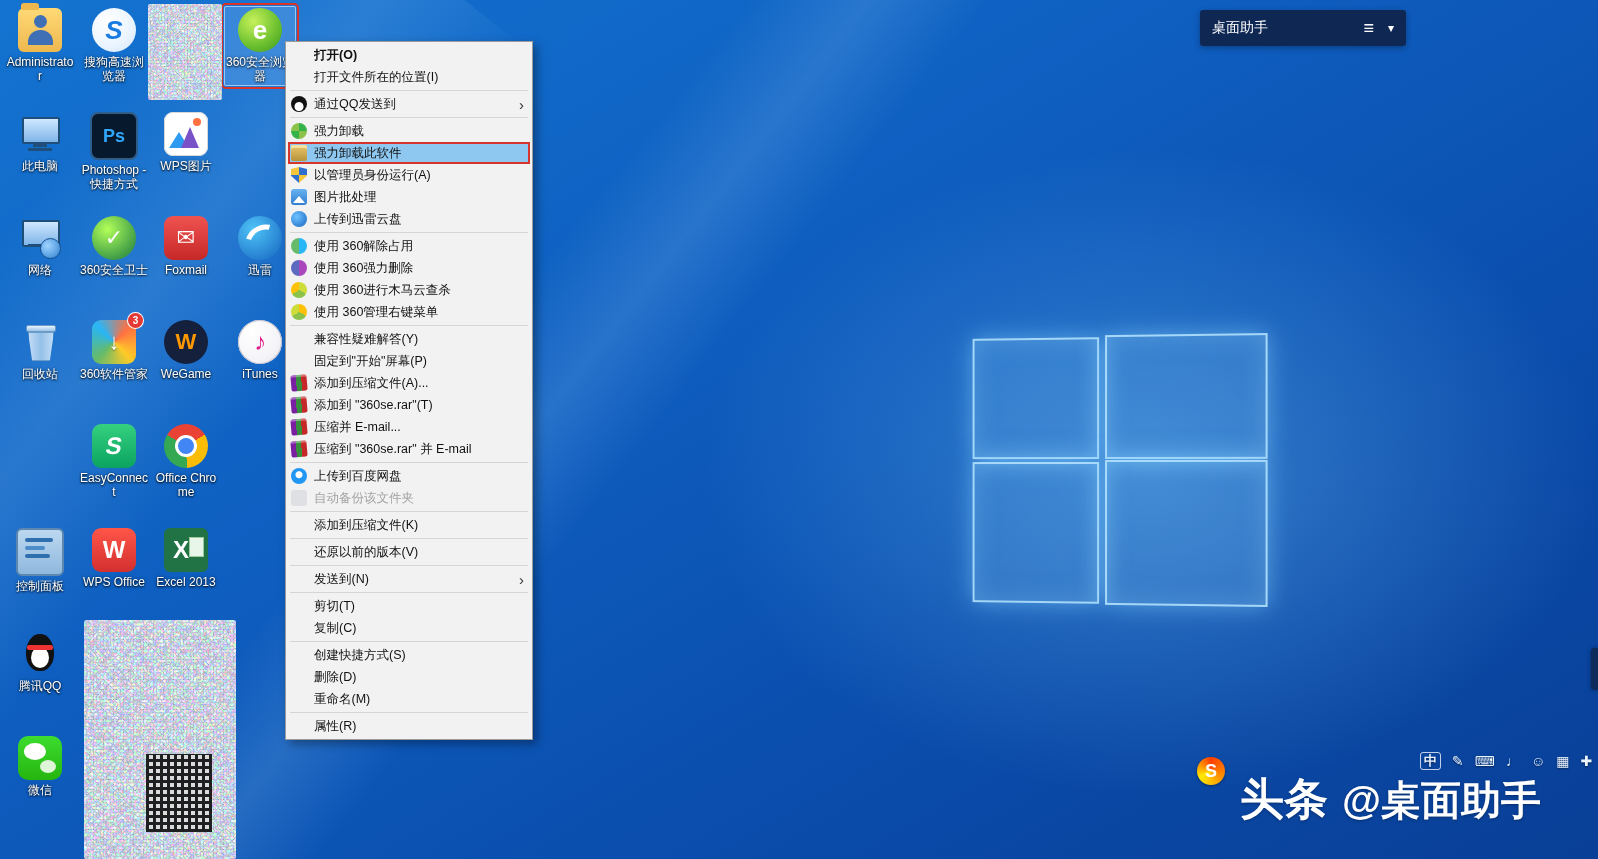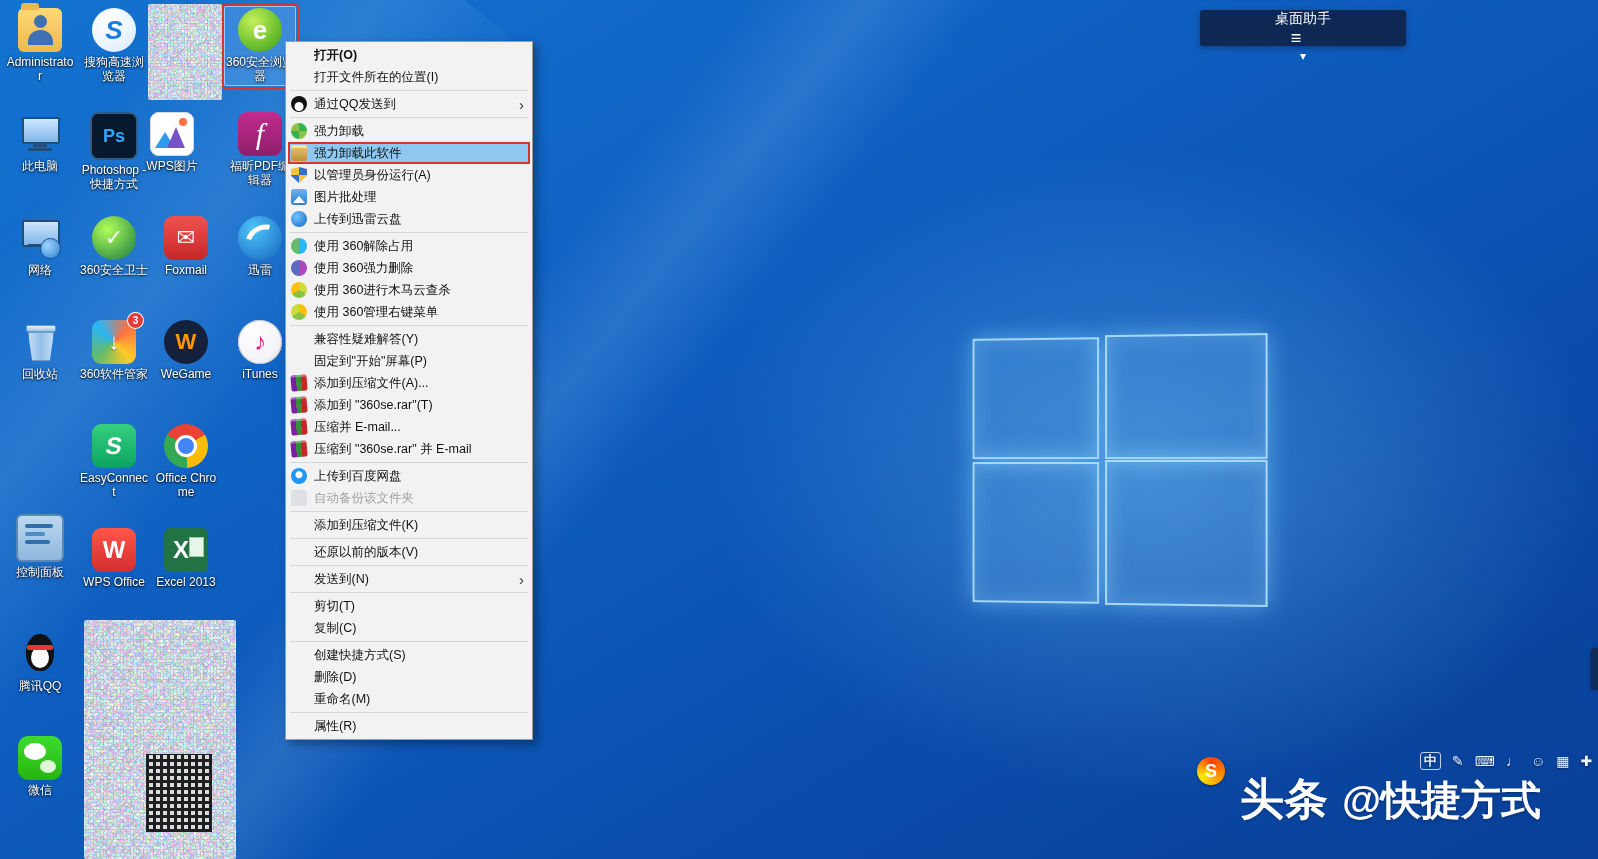--- a/index.html
+++ b/index.html
@@ -121,21 +121,21 @@
   .mi-360a{border-radius:50%;background:conic-gradient(#29b6f6 0 50%,#66bb6a 0);}
   .mi-360b{border-radius:50%;background:conic-gradient(#ab47bc 0 50%,#5c6bc0 0);}
   .mi-360c{border-radius:50%;background:conic-gradient(#cddc39 0 33%,#8bc34a 0 66%,#ffc107 0);}
   .mi-360d{border-radius:50%;background:conic-gradient(#ffc107 0 33%,#8bc34a 0 66%,#cddc39 0);}
   .mi-rar{background:linear-gradient(90deg,#7b1fa2 0 33%,#388e3c 0 66%,#c62828 0);border-radius:2px;transform:rotate(-5deg);box-shadow:inset 0 2px 0 rgba(255,255,255,.35);}
   .mi-baidu{border-radius:50%;background:radial-gradient(circle at 50% 42%,#fff 3px,#2196f3 4px);}
   .mi-backup{background:#b9cfe4;border-radius:3px;}
 
   
   .abar{position:absolute;left:1200px;top:10px;width:206px;height:36px;background:rgba(14,36,74,.92);
-    border-radius:3px;display:flex;align-items:center;padding:0 12px;color:#fff;box-shadow:0 2px 6px rgba(0,0,0,.3);box-sizing:border-box;flex-direction:column;}
+    border-radius:3px;display:flex;align-items:center;padding:0 12px;color:#fff;box-shadow:0 2px 6px rgba(0,0,0,.3);box-sizing:border-box;}
   .abar .al{flex:1;font-size:14px;}
   .abar .am{font-size:18px;margin-right:14px;cursor:pointer;}
   .abar .ac{font-size:12px;cursor:pointer;}
 
   
   .edge{position:absolute;right:0;top:648px;width:7px;height:42px;background:#0d2c5c;border-radius:4px 0 0 4px;box-shadow:0 0 4px rgba(0,0,0,.4);}
 
   
   .slogo{position:absolute;left:1197px;top:757px;width:28px;height:28px;border-radius:50%;
     background:conic-gradient(#ff3d00,#ff9100,#ffea00,#ff3d00);display:flex;align-items:center;justify-content:center;
@@ -186,21 +186,21 @@
       </div>
     <div class="cap">网络</div>
   </div>
   <div class="dcell" style="left:4px;top:318px">
     <div class="tile t-recycle">
         <i class="lid"></i>
         <i class="bod"></i>
       </div>
     <div class="cap">回收站</div>
   </div>
-  <div class="dcell" style="left:4px;top:512px">
+  <div class="dcell" style="left:4px;top:526px">
     <div class="tile t-cpanel">
         <i class="r1"></i>
         <i class="r2"></i>
         <i class="r3"></i>
       </div>
     <div class="cap">控制面板</div>
   </div>
   <div class="dcell" style="left:4px;top:630px">
     <div class="tile t-qq">
         <i class="qbody"></i>
@@ -237,21 +237,21 @@
   </div>
   <div class="dcell" style="left:78px;top:422px">
     <div class="tile t-easy"></div>
     <div class="cap">EasyConnect</div>
   </div>
   <div class="dcell" style="left:78px;top:526px">
     <div class="tile t-wps"></div>
     <div class="cap">WPS Office</div>
   </div>
 
-  <div class="dcell" style="left:136px;top:110px">
+  <div class="dcell" style="left:150px;top:110px">
     <div class="tile t-wpspic">
         <i class="m1"></i>
         <i class="m2"></i>
         <i class="sun"></i>
       </div>
     <div class="cap">WPS图片</div>
   </div>
   <div class="dcell" style="left:150px;top:214px">
     <div class="tile t-foxmail"></div>
     <div class="cap">Foxmail</div>
@@ -269,24 +269,20 @@
   <div class="dcell" style="left:150px;top:526px">
     <div class="tile t-excel">
         <i class="sheet"></i>
       </div>
     <div class="cap">Excel 2013</div>
   </div>
 
   <div class="dcell sel ann2" style="left:224px;top:6px">
     <div class="tile t-360se"></div>
     <div class="cap">360安全浏览器</div>
-  </div>
-  <div class="dcell" style="left:224px;top:110px">
-    <div class="tile t-foxit"></div>
-    <div class="cap">福昕PDF编辑器</div>
   </div>
   <div class="dcell" style="left:224px;top:214px">
     <div class="tile t-xunlei">
         <i class="cres"></i>
       </div>
     <div class="cap">迅雷</div>
   </div>
   <div class="dcell" style="left:224px;top:318px">
     <div class="tile t-itunes"></div>
     <div class="cap">iTunes</div>
@@ -467,16 +463,16 @@
     <span class="chip">中</span>
     <span class="ii">✎</span>
     <span class="ii">⌨</span>
     <span class="ii">♩</span>
     <span class="ii">☺</span>
     <span class="ii">▦</span>
     <span class="ii">✚</span>
   </div>
   <div class="wm">
     <span class="t1">头条</span>
-    <span class="t2">@快捷方式</span>
+    <span class="t2">@桌面助手</span>
   </div>
 
 </div>
 
 </body></html>

